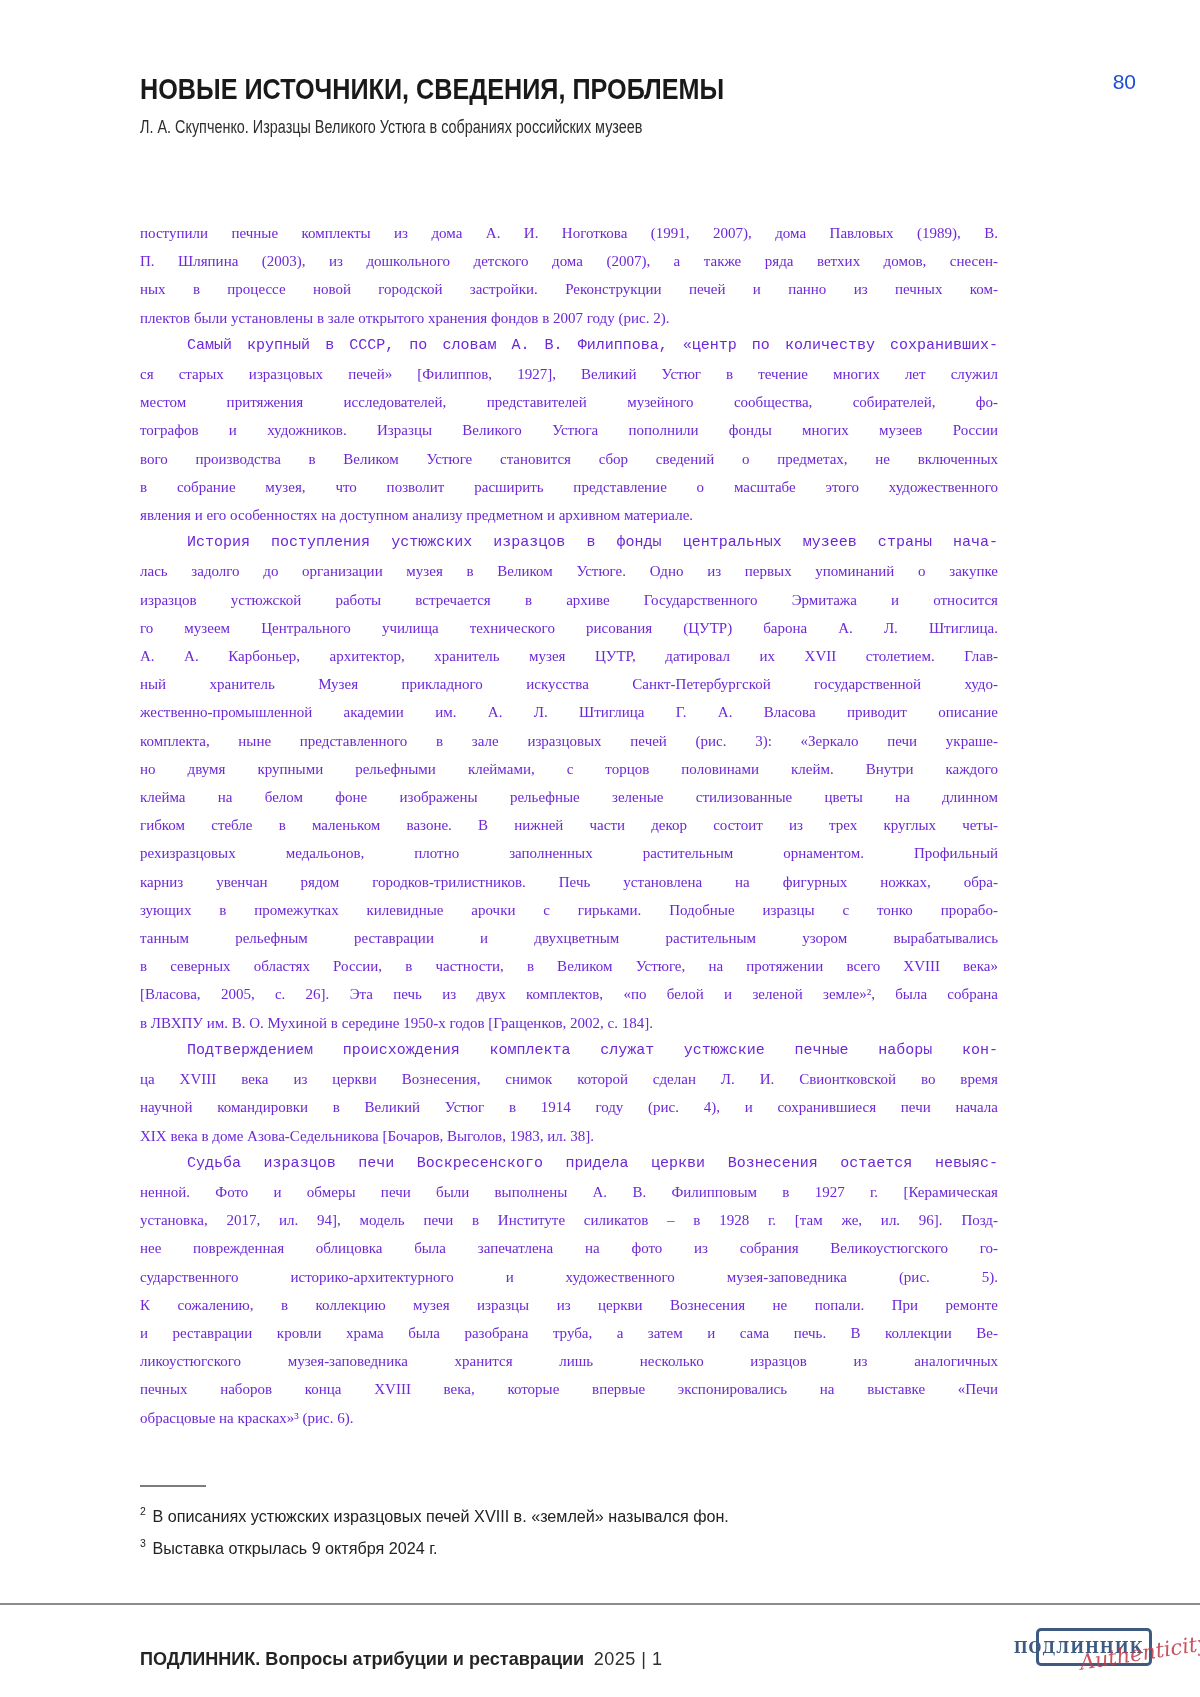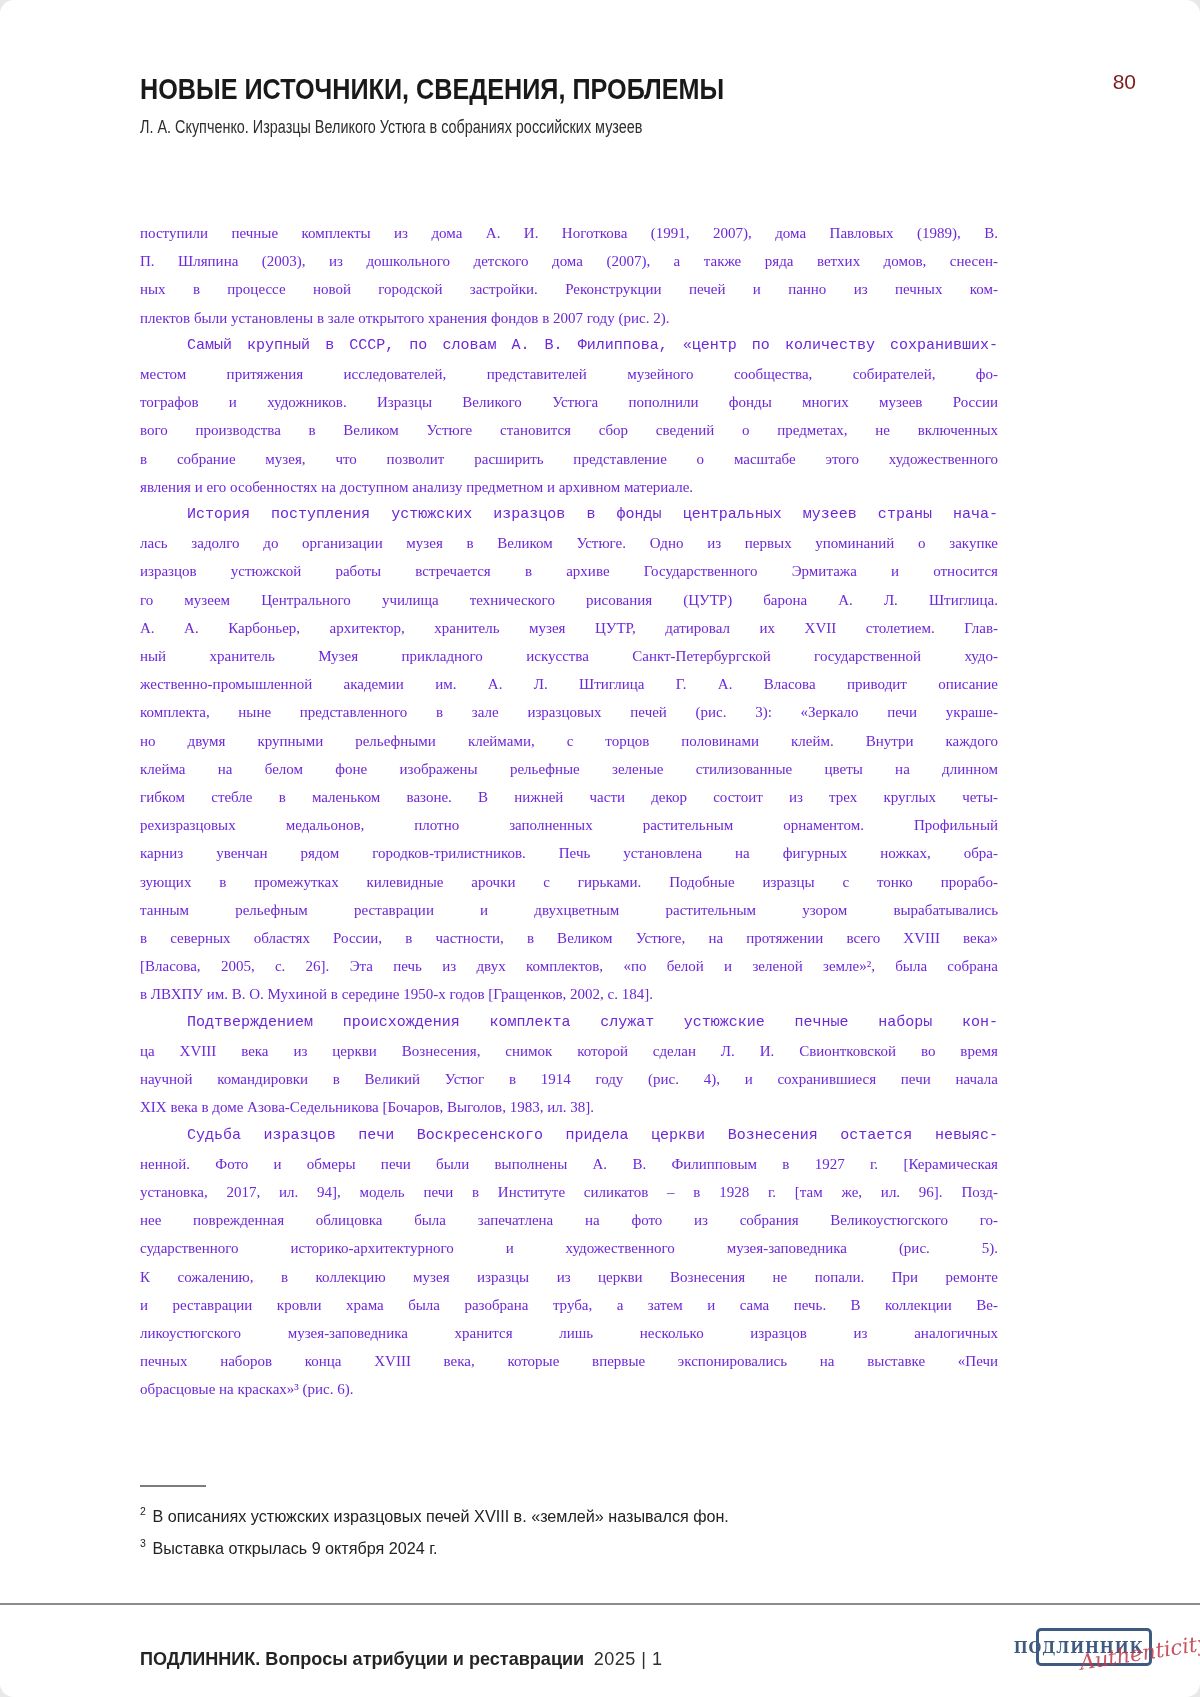--- a/index.html
+++ b/index.html
@@ -1,36 +1,35 @@
 <!DOCTYPE html>
 <html><head>
 <meta charset="utf-8">
 <style>
   html,body { margin:0; padding:0; background:#e8e8e8; }
   .page {
     position:relative; width:1200px; height:1697px; margin:0 auto;
     background:#ffffff; overflow:hidden; color:#1d1d1d;
     font-family:"Liberation Serif", serif;
-    border-radius:14px;
   }
   
   .section-title {
     position:absolute; left:140px; top:74px;
     font-family:"Liberation Sans", sans-serif; font-weight:bold;
     font-size:30px; line-height:1; color:#191919; letter-spacing:0px;
     transform:scaleX(0.84); transform-origin:left top; white-space:nowrap;
   }
   .running-head {
     position:absolute; left:140px; top:117px;
     font-family:"Liberation Sans", sans-serif; font-size:18px; line-height:1.2;
     color:#2e2e2e; transform:scaleX(0.80); transform-origin:left top; white-space:nowrap;
   }
   .page-number {
     position:absolute; right:64px; top:70px;
-    font-family:"Liberation Sans", sans-serif; font-size:21px; color:#7f1d1d;
+    font-family:"Liberation Sans", sans-serif; font-size:21px; color:#1d4ed8;
   }
   
   .article-body {
     position:absolute; left:140px; top:179px; width:858px;
     font-size:15px; line-height:28.2px; color:#6d28d9;margin-top:40px;
   }
   .para { margin:0; }
   .line { text-align:justify; text-align-last:justify; white-space:normal; }
   .line.last { text-align-last:left; }
   .para.indent .line.first { text-indent:47px;font-family:Liberation Mono, monospace; }
@@ -84,20 +83,21 @@
 
   <div class="article-body">
       <div class="para">
         <div class="line first">поступили печные комплекты из дома А. И. Ноготкова (1991, 2007), дома Павловых (1989), В.</div>
         <div class="line">П. Шляпина (2003), из дошкольного детского дома (2007), а также ряда ветхих домов, снесен-</div>
         <div class="line">ных в процессе новой городской застройки. Реконструкции печей и панно из печных ком-</div>
         <div class="line last">плектов были установлены в зале открытого хранения фондов в 2007 году (рис. 2).</div>
       </div>
       <div class="para indent">
         <div class="line first">Самый крупный в СССР, по словам А. В. Филиппова, «центр по количеству сохранивших-</div>
+        <div class="line">ся старых изразцовых печей» [Филиппов, 1927], Великий Устюг в течение многих лет служил</div>
         <div class="line">местом притяжения исследователей, представителей музейного сообщества, собирателей, фо-</div>
         <div class="line">тографов и художников. Изразцы Великого Устюга пополнили фонды многих музеев России</div>
         <div class="line">вого производства в Великом Устюге становится сбор сведений о предметах, не включенных</div>
         <div class="line">в собрание музея, что позволит расширить представление о масштабе этого художественного</div>
         <div class="line last">явления и его особенностях на доступном анализу предметном и архивном материале.</div>
       </div>
       <div class="para indent">
         <div class="line first">История поступления устюжских изразцов в фонды центральных музеев страны нача-</div>
         <div class="line">лась задолго до организации музея в Великом Устюге. Одно из первых упоминаний о закупке</div>
         <div class="line">изразцов устюжской работы встречается в архиве Государственного Эрмитажа и относится</div>

